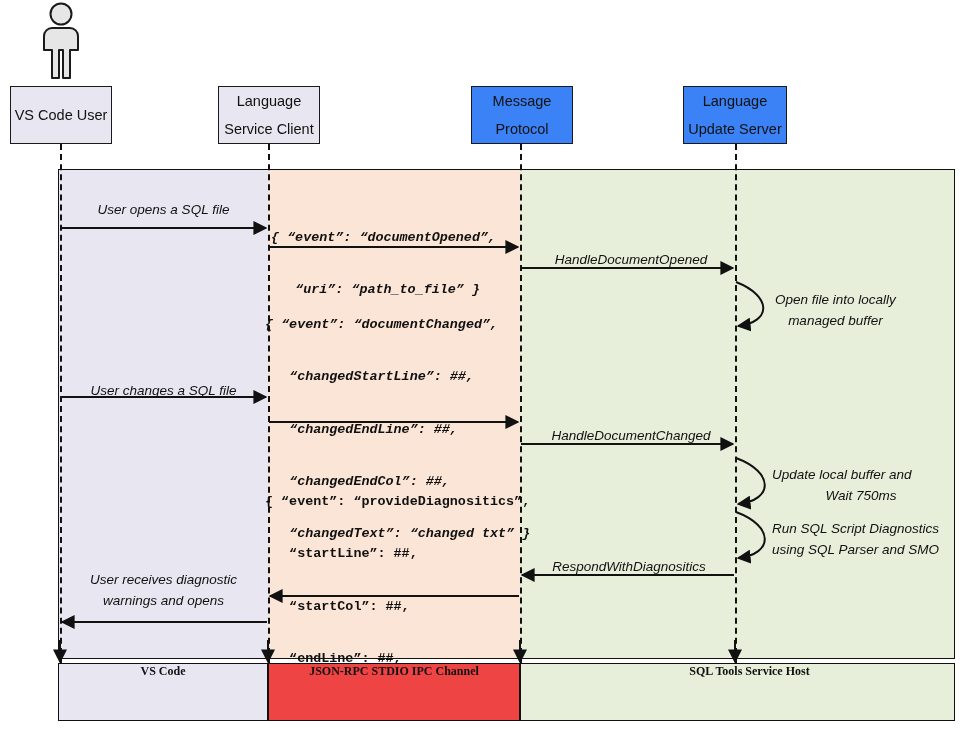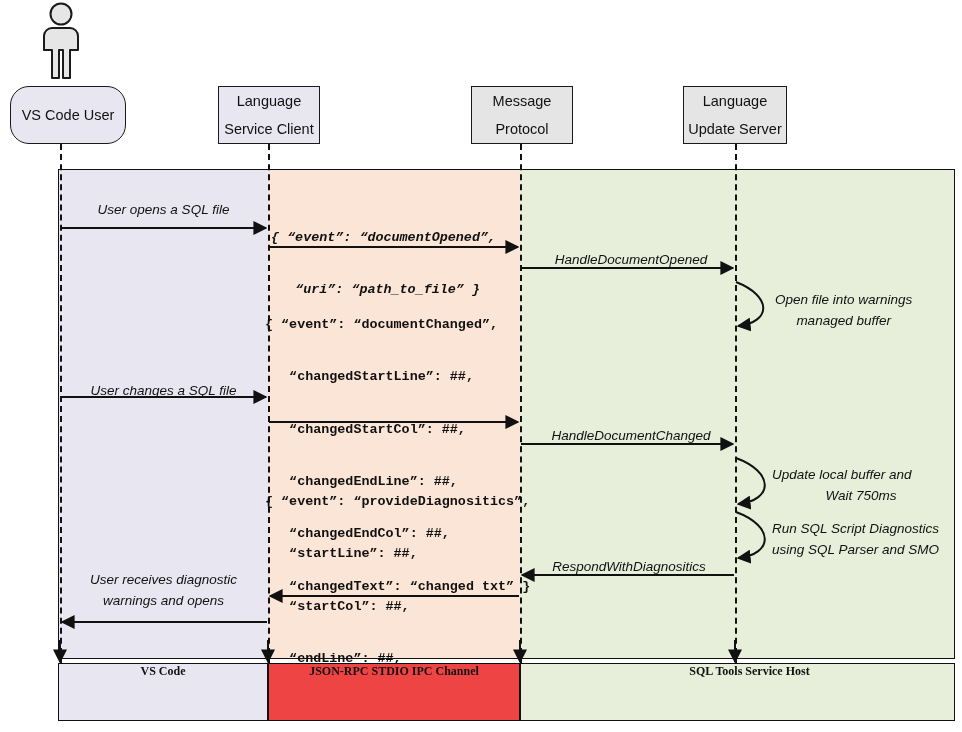--- a/index.html
+++ b/index.html
@@ -5,21 +5,21 @@
   html,body{margin:0;padding:0;background:#ffffff;}
   body{width:962px;height:732px;position:relative;overflow:hidden;
        font-family:"Liberation Sans",sans-serif;color:#111111;}
   #canvas{position:absolute;left:0;top:0;width:962px;height:732px;}
 
   
   .hdr{position:absolute;border:1.6px solid #1a1a1a;box-sizing:border-box;
        display:flex;flex-direction:column;align-items:center;justify-content:center;
        font-size:14.5px;line-height:1.95;color:#111;}
   .hdr.purple{background:#e8e6f0;}
-  .hdr.green{background:#e5e5e5;}
+  .hdr.green{background:#3b82f6;}
   .hdr span{display:block;white-space:nowrap;}
 
   
   #actor{position:absolute;left:30px;top:2px;width:62px;height:78px;}
 
   
   .lifeline{position:absolute;width:0;border-left:2.1px dashed #111;}
 
   
   .band{position:absolute;box-sizing:border-box;}
@@ -58,21 +58,21 @@
   <div class="band green" style="left:520px;top:169px;width:435px;height:490px;"></div>
   <div id="bandframe" style="left:58px;top:169px;width:897px;height:490px;"></div>
 
   <div id="actor">
     <svg width="62" height="78" viewBox="0 0 62 78">
       <circle cx="31" cy="12" r="10.5" fill="#e6e6e6" stroke="#1a1a1a" stroke-width="2"></circle>
       <path d="M14 34 a8 8 0 0 1 8-8 h18 a8 8 0 0 1 8 8 v14 h-8 v28 h-7 v-28 h-4 v28 h-7 v-28 h-8 z" fill="#e6e6e6" stroke="#1a1a1a" stroke-width="2" stroke-linejoin="round"></path>
     </svg>
   </div>
 
-  <div class="hdr purple" style="left:10px;top:86px;width:116px;height:58px;border-radius:19px;">
+  <div class="hdr purple" style="left:10px;top:86px;width:102px;height:58px;">
     <span>VS Code User</span>
   </div>
   <div class="hdr purple" style="left:218px;top:86px;width:102px;height:58px;">
     <span>Language</span>
     <span>Service Client</span>
   </div>
   <div class="hdr green" style="left:471px;top:86px;width:102px;height:58px;">
     <span>Message</span>
     <span>Protocol</span>
   </div>
@@ -145,43 +145,42 @@
   <div class="msglabel" style="left:524px;top:557px;width:210px;">
     <span>RespondWithDiagnositics</span>
   </div>
 
   <div class="msglabel" style="left:61px;top:570px;width:205px;">
     <div>User receives diagnostic</div>
     <div>warnings and opens</div>
   </div>
 
   <div class="notelabel" style="left:775px;top:290px;">
-    <div>Open file into warnings</div>
+    <div>Open file into locally</div>
     <div style="text-align:center;">managed buffer</div>
   </div>
 
   <div class="notelabel" style="left:772px;top:465px;width:178px;">
     <div>Update local buffer and</div>
     <div style="text-align:center;">Wait 750ms</div>
   </div>
 
   <div class="notelabel" style="left:772px;top:519px;">
     <div>Run SQL Script Diagnostics</div>
     <div>using SQL Parser and SMO</div>
   </div>
 
   <div class="code" style="left:271px;top:198px;font-style:italic;">
     <div>{ “event”: “documentOpened”,</div>
     <div>   “uri”: “path_to_file” }</div>
   </div>
 
-  <div class="code" style="left:265px;top:285px;">
+  <div class="code" style="left:265px;top:285px;font-style:italic;">
     <div>{ “event”: “documentChanged”,</div>
     <div>   “changedStartLine”: ##,</div>
-    <div>   “changedStartCol”: ##,</div>
     <div>   “changedEndLine”: ##,</div>
     <div>   “changedEndCol”: ##,</div>
     <div>   “changedText”: “changed txt” }</div>
   </div>
 
   <div class="code" style="left:265px;top:462px;">
     <div>{ “event”: “provideDiagnositics”,</div>
     <div>   “startLine”: ##,</div>
     <div>   “startCol”: ##,</div>
     <div>   “endLine”: ##,</div>

